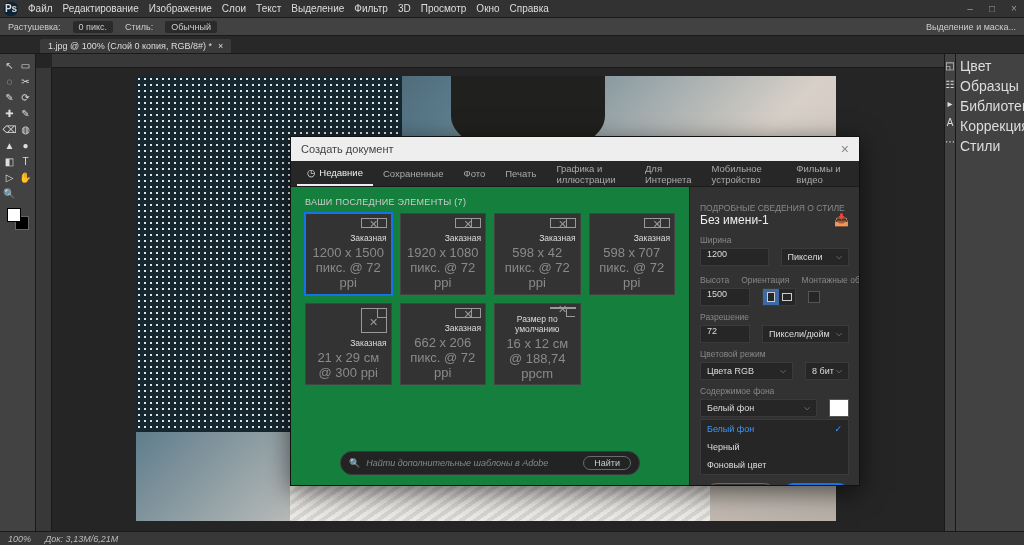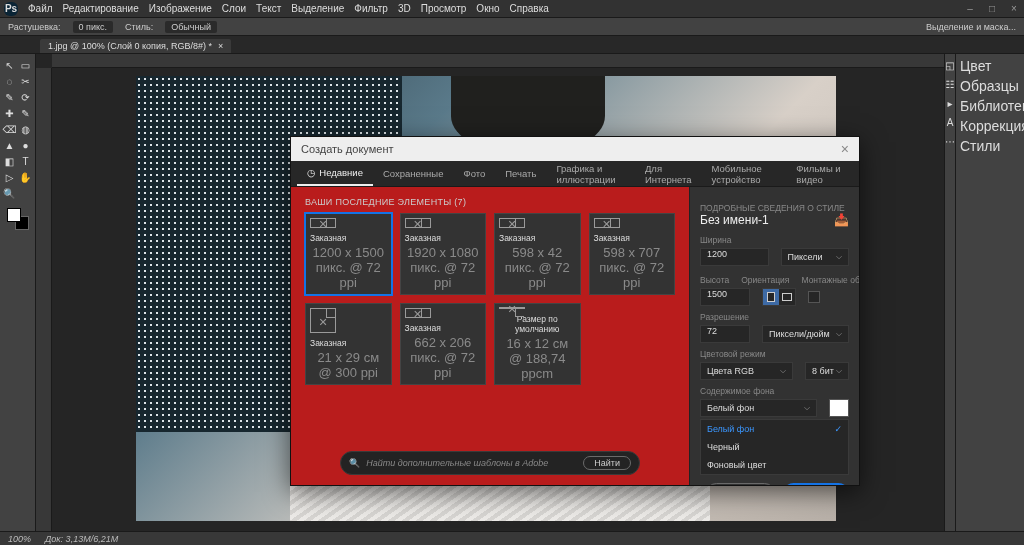--- a/index.html
+++ b/index.html
@@ -51,26 +51,26 @@
 .statusbar { height: 14px; background: #383838; border-top: 1px solid #1a1a1a; display: flex; align-items: center; padding: 0 8px; gap: 14px; font-size: 9px; color: #bbb; font-style: italic; }
 
 
 .dialog { position: absolute; left: 290px; top: 136px; width: 570px; height: 350px; background: #323232; border: 1px solid #111; box-shadow: 0 6px 24px rgba(0,0,0,.6); display: flex; flex-direction: column; z-index: 50; }
 .dialog .titlebar { height: 24px; background: #eeeeee; color: #444; display: flex; align-items: center; padding: 0 10px; font-size: 11px; }
 .dialog .titlebar .x { margin-left: auto; color: #888; font-size: 14px; }
 .dialog .tabs { height: 26px; background: #272727; display: flex; align-items: center; gap: 0; padding: 0 6px; font-size: 9.5px; color: #aaa; border-bottom: 1px solid #1a1a1a; }
 .dialog .tabs .dtab { padding: 0 10px; height: 100%; display: flex; align-items: center; gap: 4px; cursor: pointer; }
 .dialog .tabs .dtab.active { color: #eee; border-bottom: 2px solid #eee; }
 .dialog .body { flex: 1; display: flex; overflow: hidden; }
-.leftpane { flex: 1; padding: 10px 14px; display: flex; flex-direction: column; background: #b91c1c; }
+.leftpane { flex: 1; padding: 10px 14px; display: flex; flex-direction: column; background: #15803d; }
 .rightpane { width: 170px; background: #323232; border-left: 1px solid #222; padding: 10px 10px 10px 10px; display: flex; flex-direction: column; font-size: 9px; color: #ccc; }
 
 .section-title { font-size: 9px; color: #ccc; letter-spacing: .3px; margin-bottom: 6px; }
 .preset-grid { display: grid; grid-template-columns: repeat(4, 1fr); gap: 8px; }
-.preset { background: #333; border: 1px solid #444; height: 82px; display: flex; flex-direction: column; align-items: flex-start; justify-content: center; gap: 2px; text-align: center; padding: 4px; cursor: pointer; }
+.preset { background: #333; border: 1px solid #444; height: 82px; display: flex; flex-direction: column; align-items: flex-end; justify-content: center; gap: 2px; text-align: center; padding: 4px; cursor: pointer; }
 .preset.selected { border: 1px solid #1473e6; outline: 1px solid #1473e6; }
 .preset .picn { width: 26px; height: 30px; border: 1px solid #9a9a9a; position: relative; }
 .preset .picn::before { content: ""; position: absolute; top: 0; right: 0; width: 8px; height: 8px; border-left: 1px solid #9a9a9a; border-bottom: 1px solid #9a9a9a; }
 .preset .picn::after { content: "✕"; color: #9a9a9a; position: absolute; top: 50%; left: 50%; transform: translate(-50%, -35%); font-size: 11px; }
 .preset .pname { font-size: 8.5px; color: #ddd; margin-top: 3px; }
 .preset .pmeta { font-size: 13px; color: #8a8a8a; }
 
 .searchrow { margin-top: auto; padding-top: 10px; display: flex; justify-content: center; }
 .pillsearch { background: #232323; border: 1px solid #3a3a3a; border-radius: 14px; height: 24px; width: 300px; display: flex; align-items: center; padding: 0 8px; gap: 6px; color: #888; font-size: 9px; }
 .pillbtn { border: 1px solid #6a6a6a; border-radius: 12px; padding: 1px 10px; color: #ccc; font-size: 9px; cursor: pointer; }

